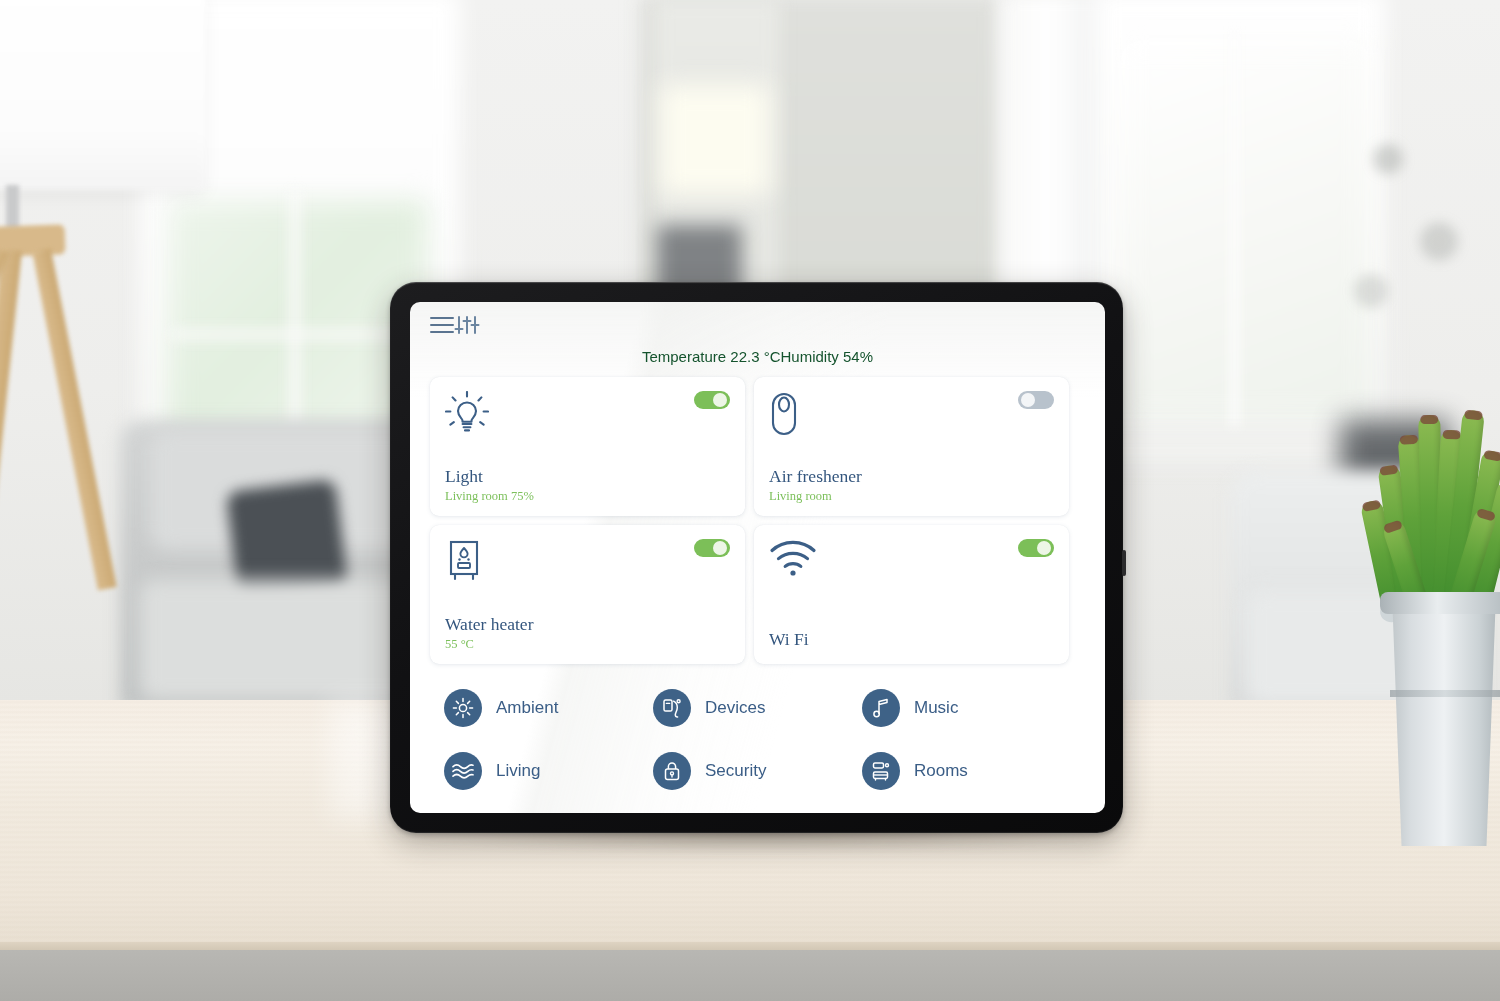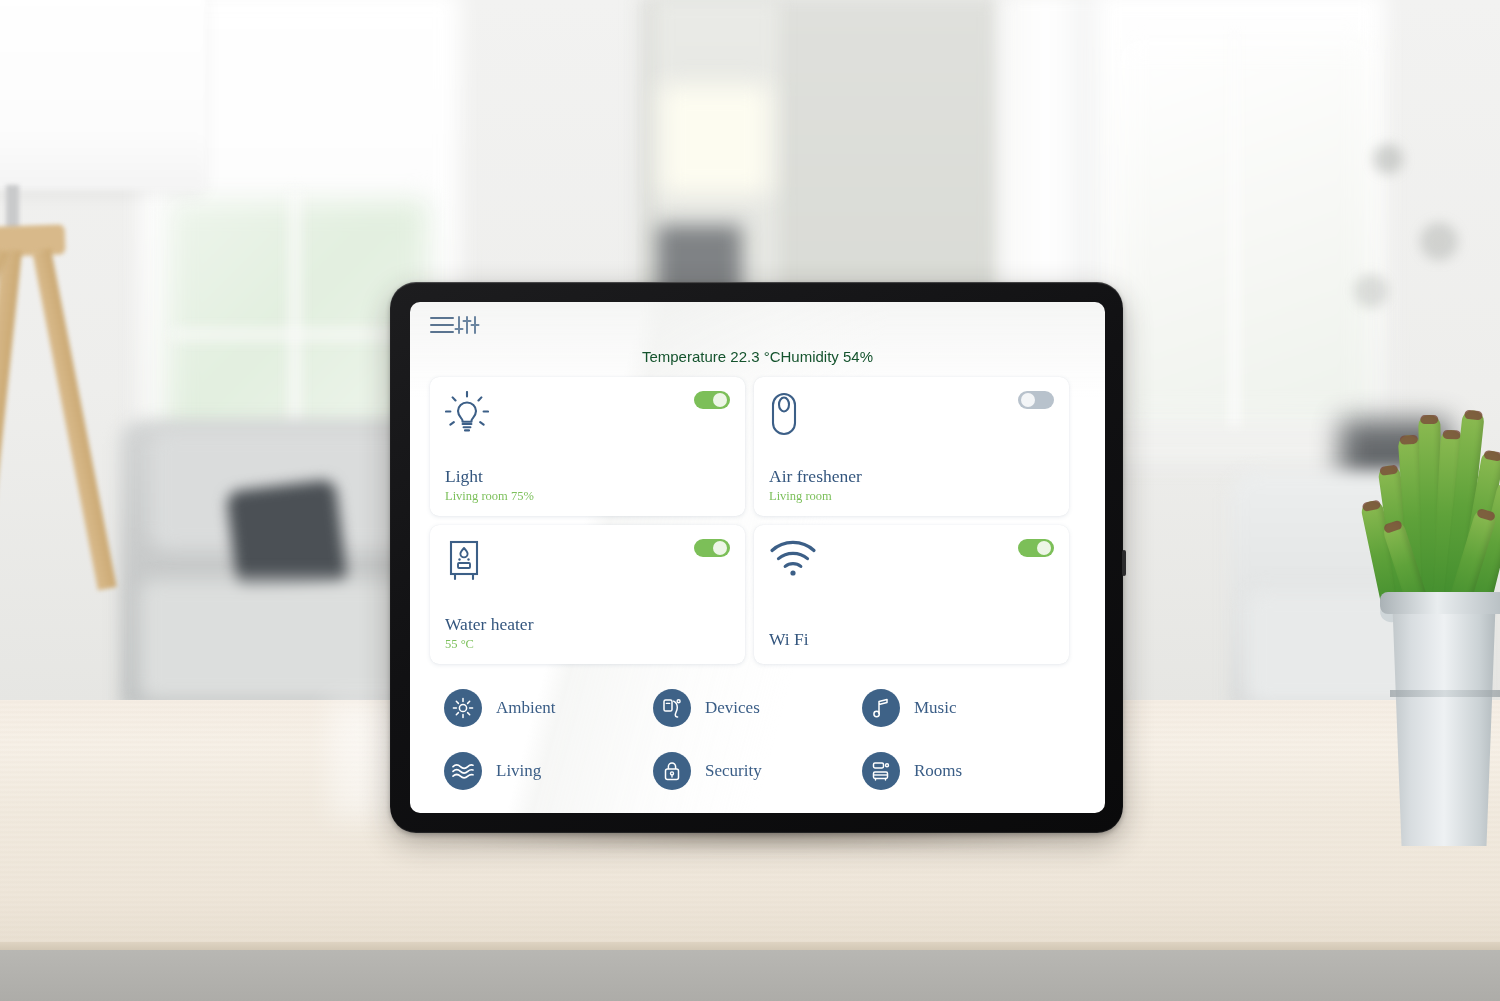--- a/index.html
+++ b/index.html
@@ -313,21 +313,21 @@
   }
   .toggle.on  b { right: 3px; background: #edf6e6; }
   .toggle.off b { left: 3px; background: #f3f5f7; }
   .card-name { font-size: 17.5px; color: #34567e; line-height: 1.05; margin-top: auto;}
   .card-sub  { font-size: 12.5px; color: #7dc05c; margin-top: 4px; }
 
   
   .navgrid {
     flex: 1; display: grid; grid-template-columns: repeat(3, 1fr);
     grid-template-rows: repeat(2, 1fr); padding: 12px 34px 10px 34px;
-    position: relative; z-index: 2; align-content: center; font-family: Liberation Serif, serif;
+    position: relative; z-index: 2; align-content: center;
   }
   .navitem { display: flex; align-items: center; gap: 14px; cursor: pointer; }
   .navcircle {
     width: 38px; height: 38px; border-radius: 50%; background: #3e6287;
     display: flex; align-items: center; justify-content: center; flex: none;
     color: #ffffff;
   }
   .navlabel { font-size: 17px; color: #3a5d86; }
 </style>
 </head>

